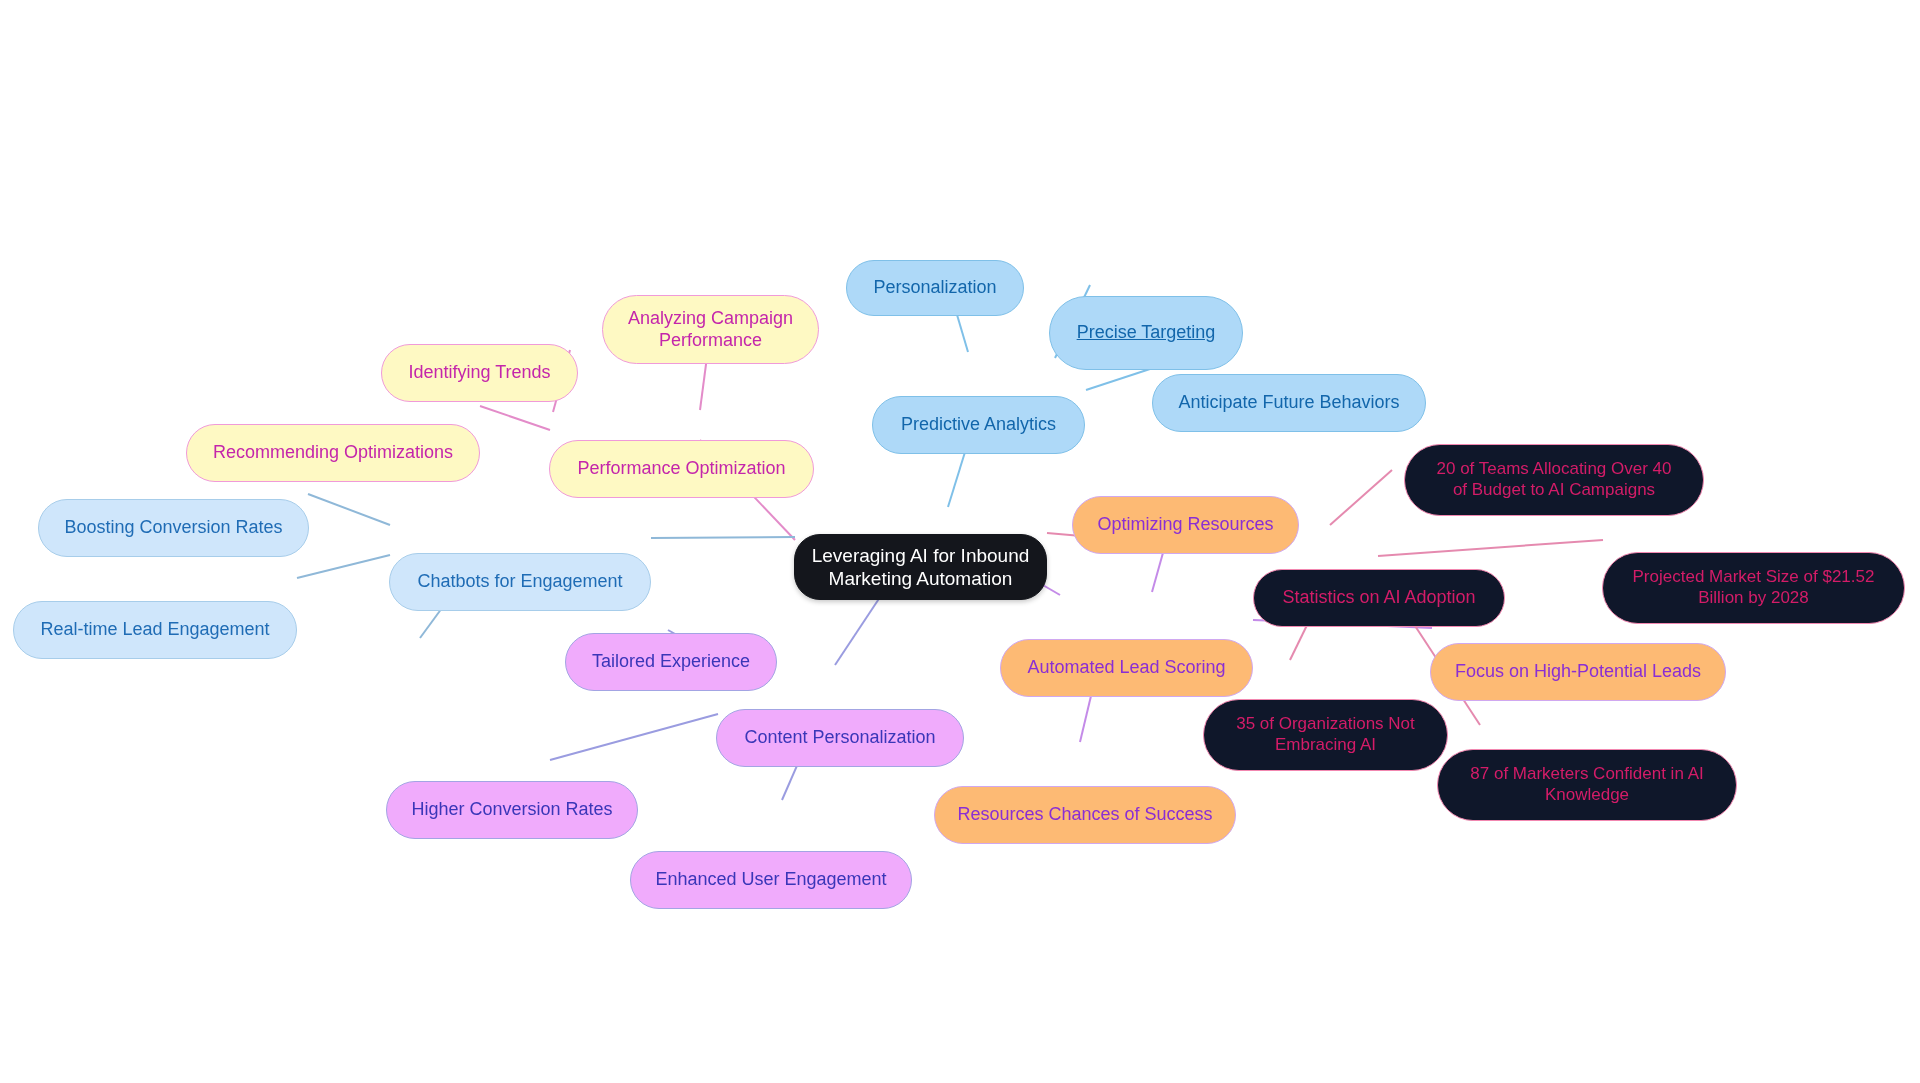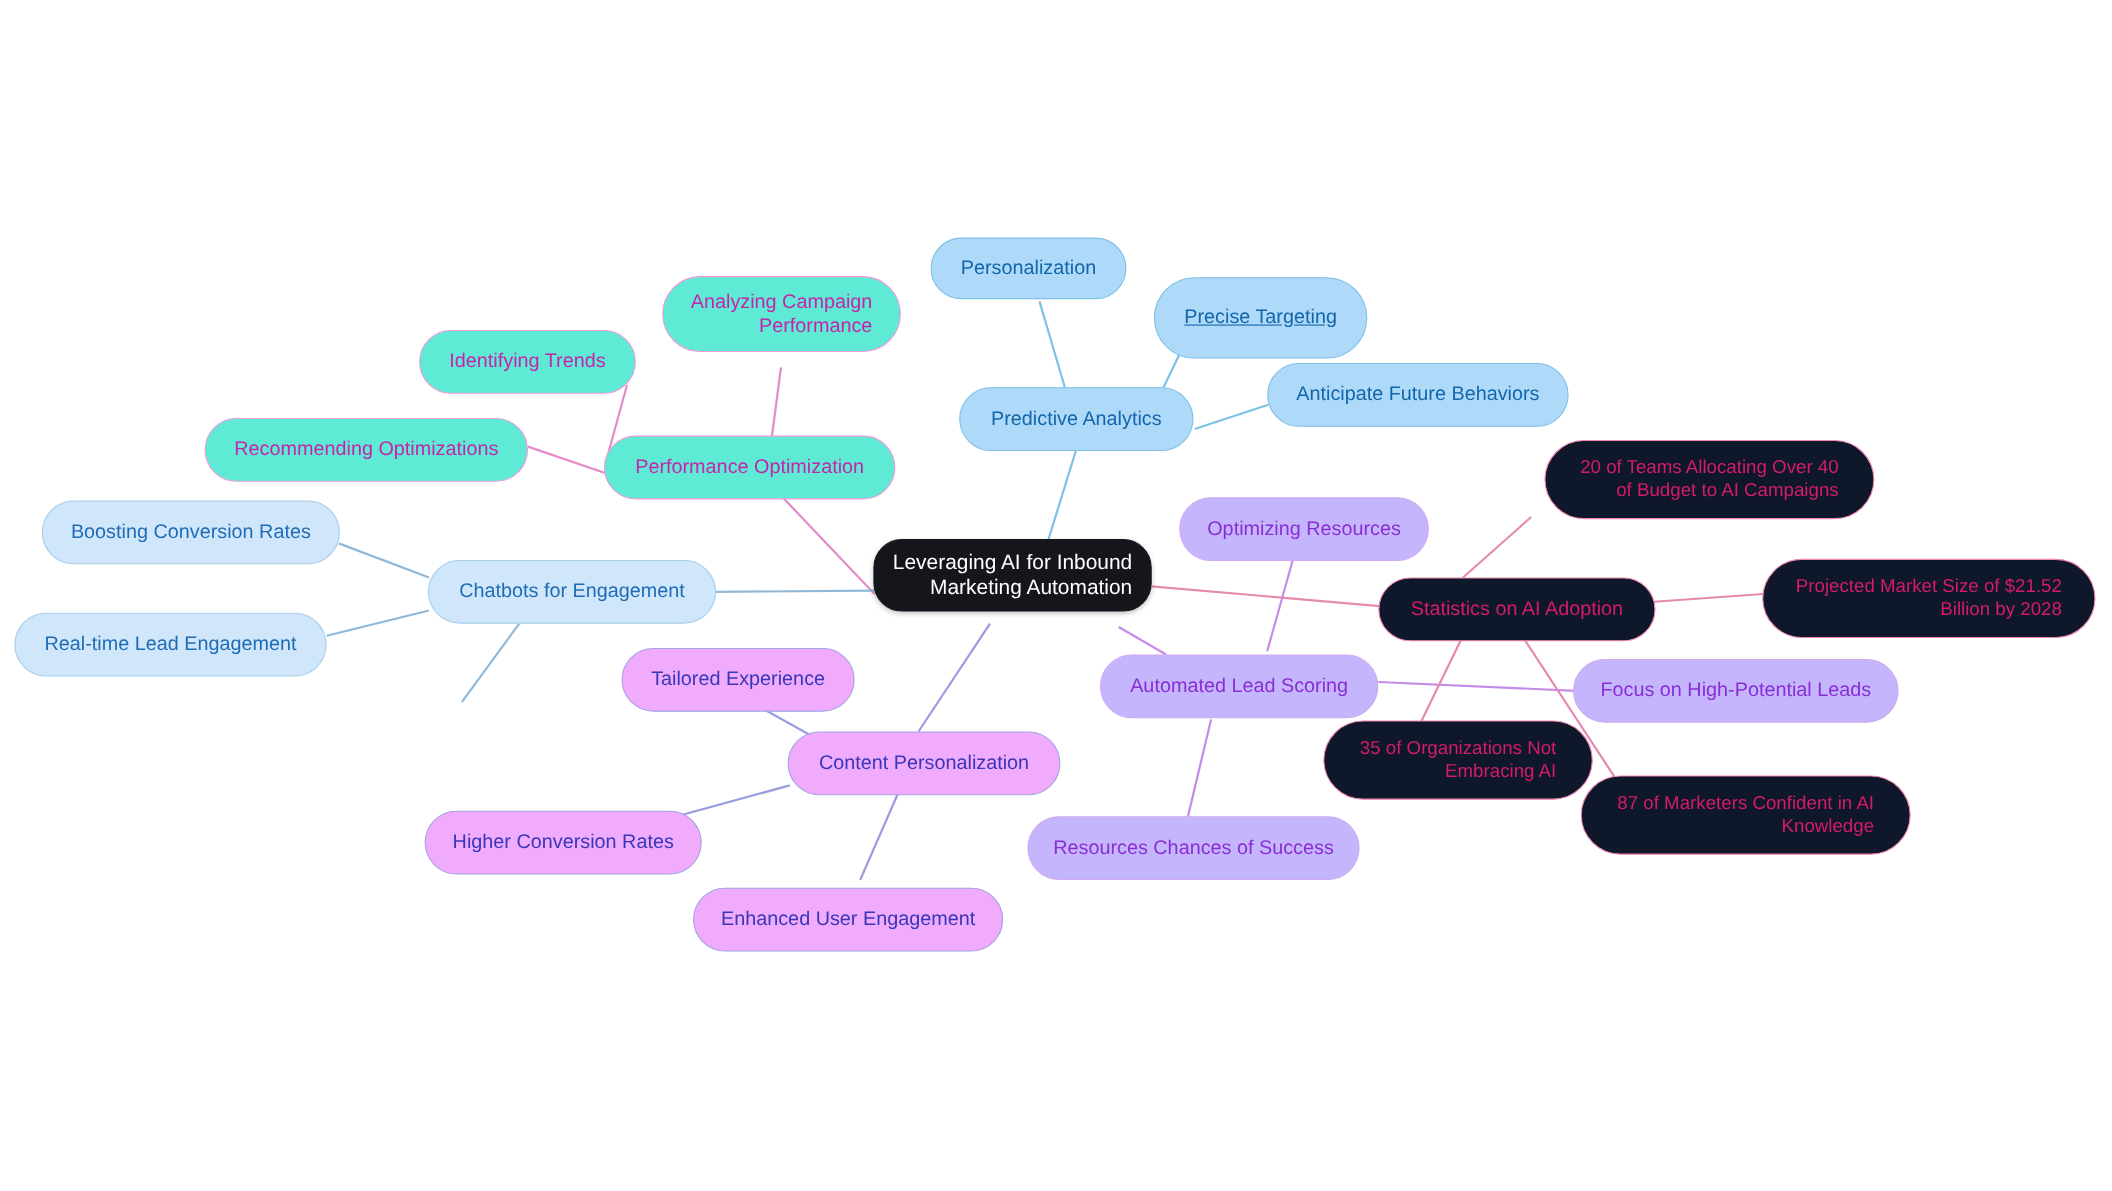--- a/index.html
+++ b/index.html
@@ -22,43 +22,44 @@
     width: 1920px;
     height: 1083px;
     pointer-events: none;
   }
   .node {
     position: absolute;
     box-sizing: border-box;
     display: flex;
     align-items: center;
     justify-content: center;
-    text-align: right;
+    text-align: center;
     border-radius: 999px;
     border-style: solid;
     border-width: 1px;
     line-height: 1.22;
     padding: 4px 14px;
     white-space: pre-line;
     z-index: 2;
+    margin-top: 44px;
   }
   .node-root {
     background: #14161c;
     border-color: #14161c;
     color: #ffffff;
     font-size: 19px;
     border-radius: 26px;
     box-shadow: 0 2px 5px rgba(0,0,0,0.22);
     z-index: 3;
   }
   .c-blue      { background:#aed9f8; border-color:#7fc0e8; color:#1266ab; }
   .c-lightblue { background:#cfe6fb; border-color:#a7cdea; color:#1f6cb5; }
-  .c-magenta   { background:#5eead4; border-color:#f09ad9; color:#c426ab; }
+  .c-magenta   { background:#fef9c3; border-color:#f09ad9; color:#c426ab; }
   .c-peri      { background:#f0abfc; border-color:#a3a4e3; color:#3a36b8; }
-  .c-violet    { background:#c4b5fd; border-color:#d0a8f0; color:#8a2ed4; }
+  .c-violet    { background:#fdba74; border-color:#d0a8f0; color:#8a2ed4; }
   .c-pink      { background:#0f172a; border-color:#f287b0; color:#d41c68; }
 
   .fs18 { font-size: 18px; }
   .fs17 { font-size: 17px; }
 </style>
 </head>
 <body>
 
 <div id="stage">
 

